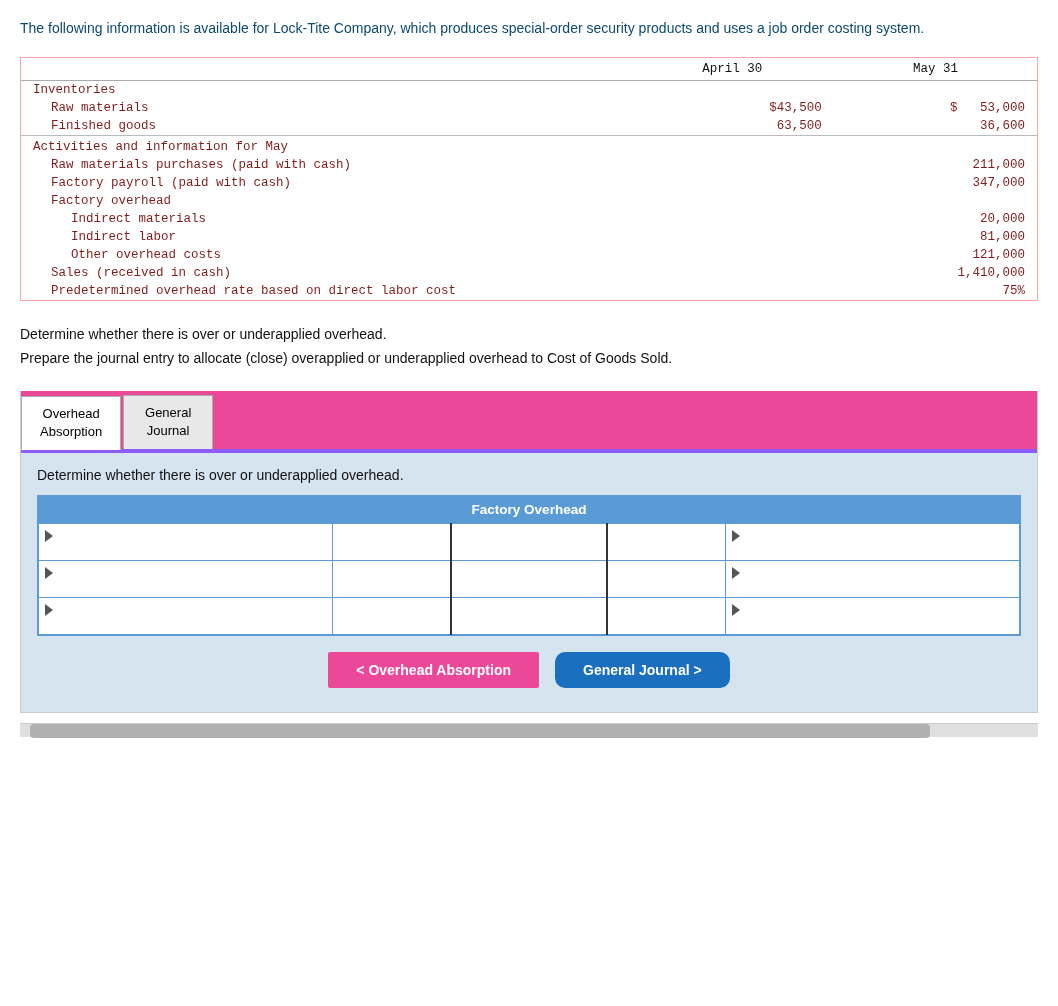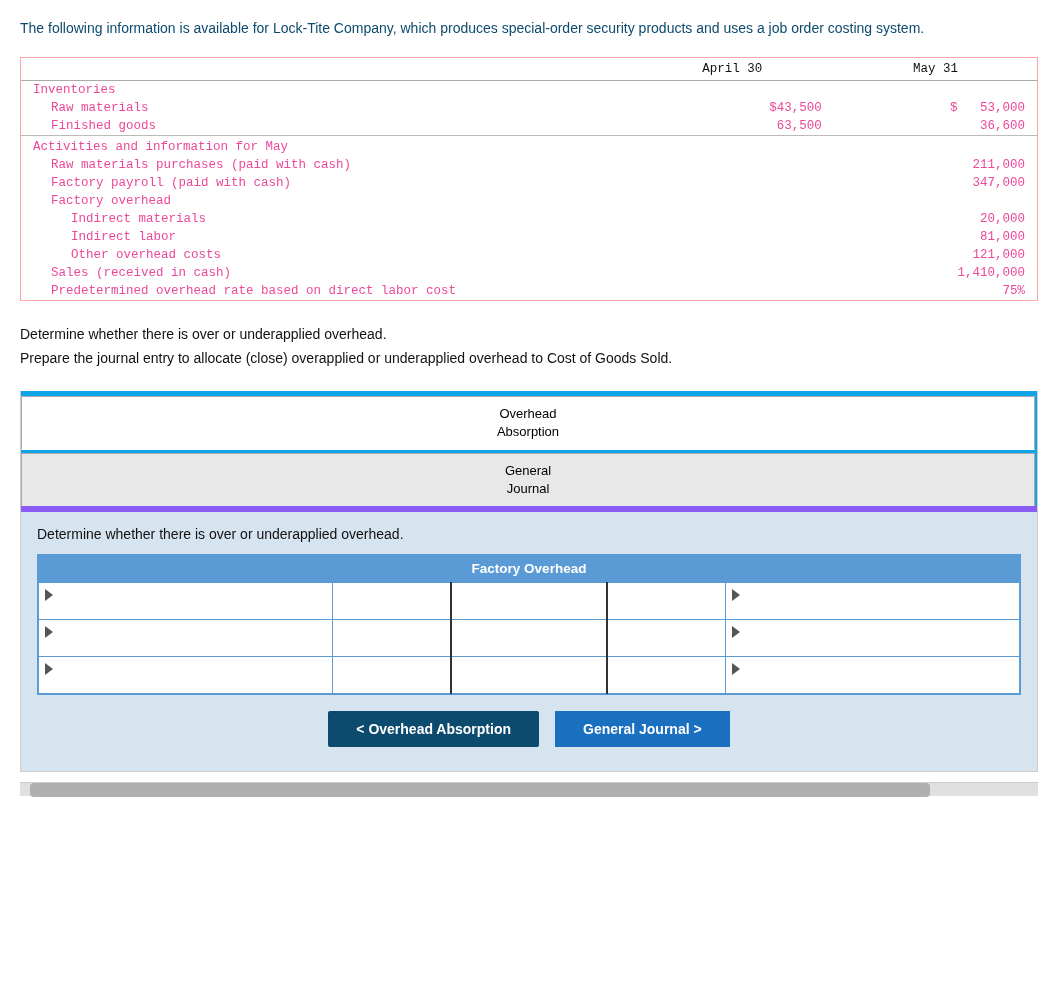--- a/index.html
+++ b/index.html
@@ -36,21 +36,21 @@
       text-align: center;
       padding: 4px 12px;
       border-bottom: 1px solid #aaa;
       font-weight: normal;
       color: #111;
       background: #fff;
     }
     .data-table td {
       padding: 2px 12px;
       vertical-align: top;
-      color: #ec4899;
+      color: #7f1d1d;
     }
     .data-table tr.section-divider td {
       border-top: 1px solid #bbb;
       padding-top: 4px;
     }
     .data-table tr.section-divider-bottom td {
       border-bottom: 1px solid #bbb;
     }
     .col-label { width: 60%; }
     .col-apr { width: 20%; text-align: right; }
@@ -71,23 +71,23 @@
       font-weight: bold;
       color: #111;
       margin-bottom: 0;
     }
     .tabs-area {
       border: 1px solid #ccc;
       border-top: none;
     }
     .tabs-row {
       display: flex;
-      flex-direction: column;
-      border-bottom: 6px solid #8b5cf6;
-      background: #0ea5e9;
+      flex-direction: row;
+      border-bottom: 4px solid #8b5cf6;
+      background: #ec4899;
     }
     .tab {
       padding: 8px 18px;
       border: 1px solid #aaa;
       border-bottom: none;
       background: #fff;
       cursor: pointer;
       font-size: 13px;
       text-align: center;
       min-width: 90px;
@@ -129,38 +129,38 @@
     }
     .bottom-buttons {
       display: flex;
       flex-direction: row;
       justify-content: center;
       gap: 16px;
       margin-top: 16px;
       padding-bottom: 10px;
     }
     .btn-prev {
-      background: #0c4a6e;
+      background: #ec4899;
       color: #fff;
       border: none;
       padding: 10px 28px;
       font-size: 14px;
       font-weight: bold;
       cursor: pointer;
       border-radius: 2px;
     }
     .btn-next {
       background: #1a6fbe;
       color: #fff;
       border: none;
       padding: 10px 28px;
       font-size: 14px;
       font-weight: bold;
       cursor: pointer;
-      border-radius: 0;
+      border-radius: 10px;
     }
     .scrollbar-area {
       height: 14px;
       background: #e0e0e0;
       border-top: 1px solid #ccc;
       margin-top: 10px;
       position: relative;
     }
     .scrollbar-thumb {
       height: 14px;

